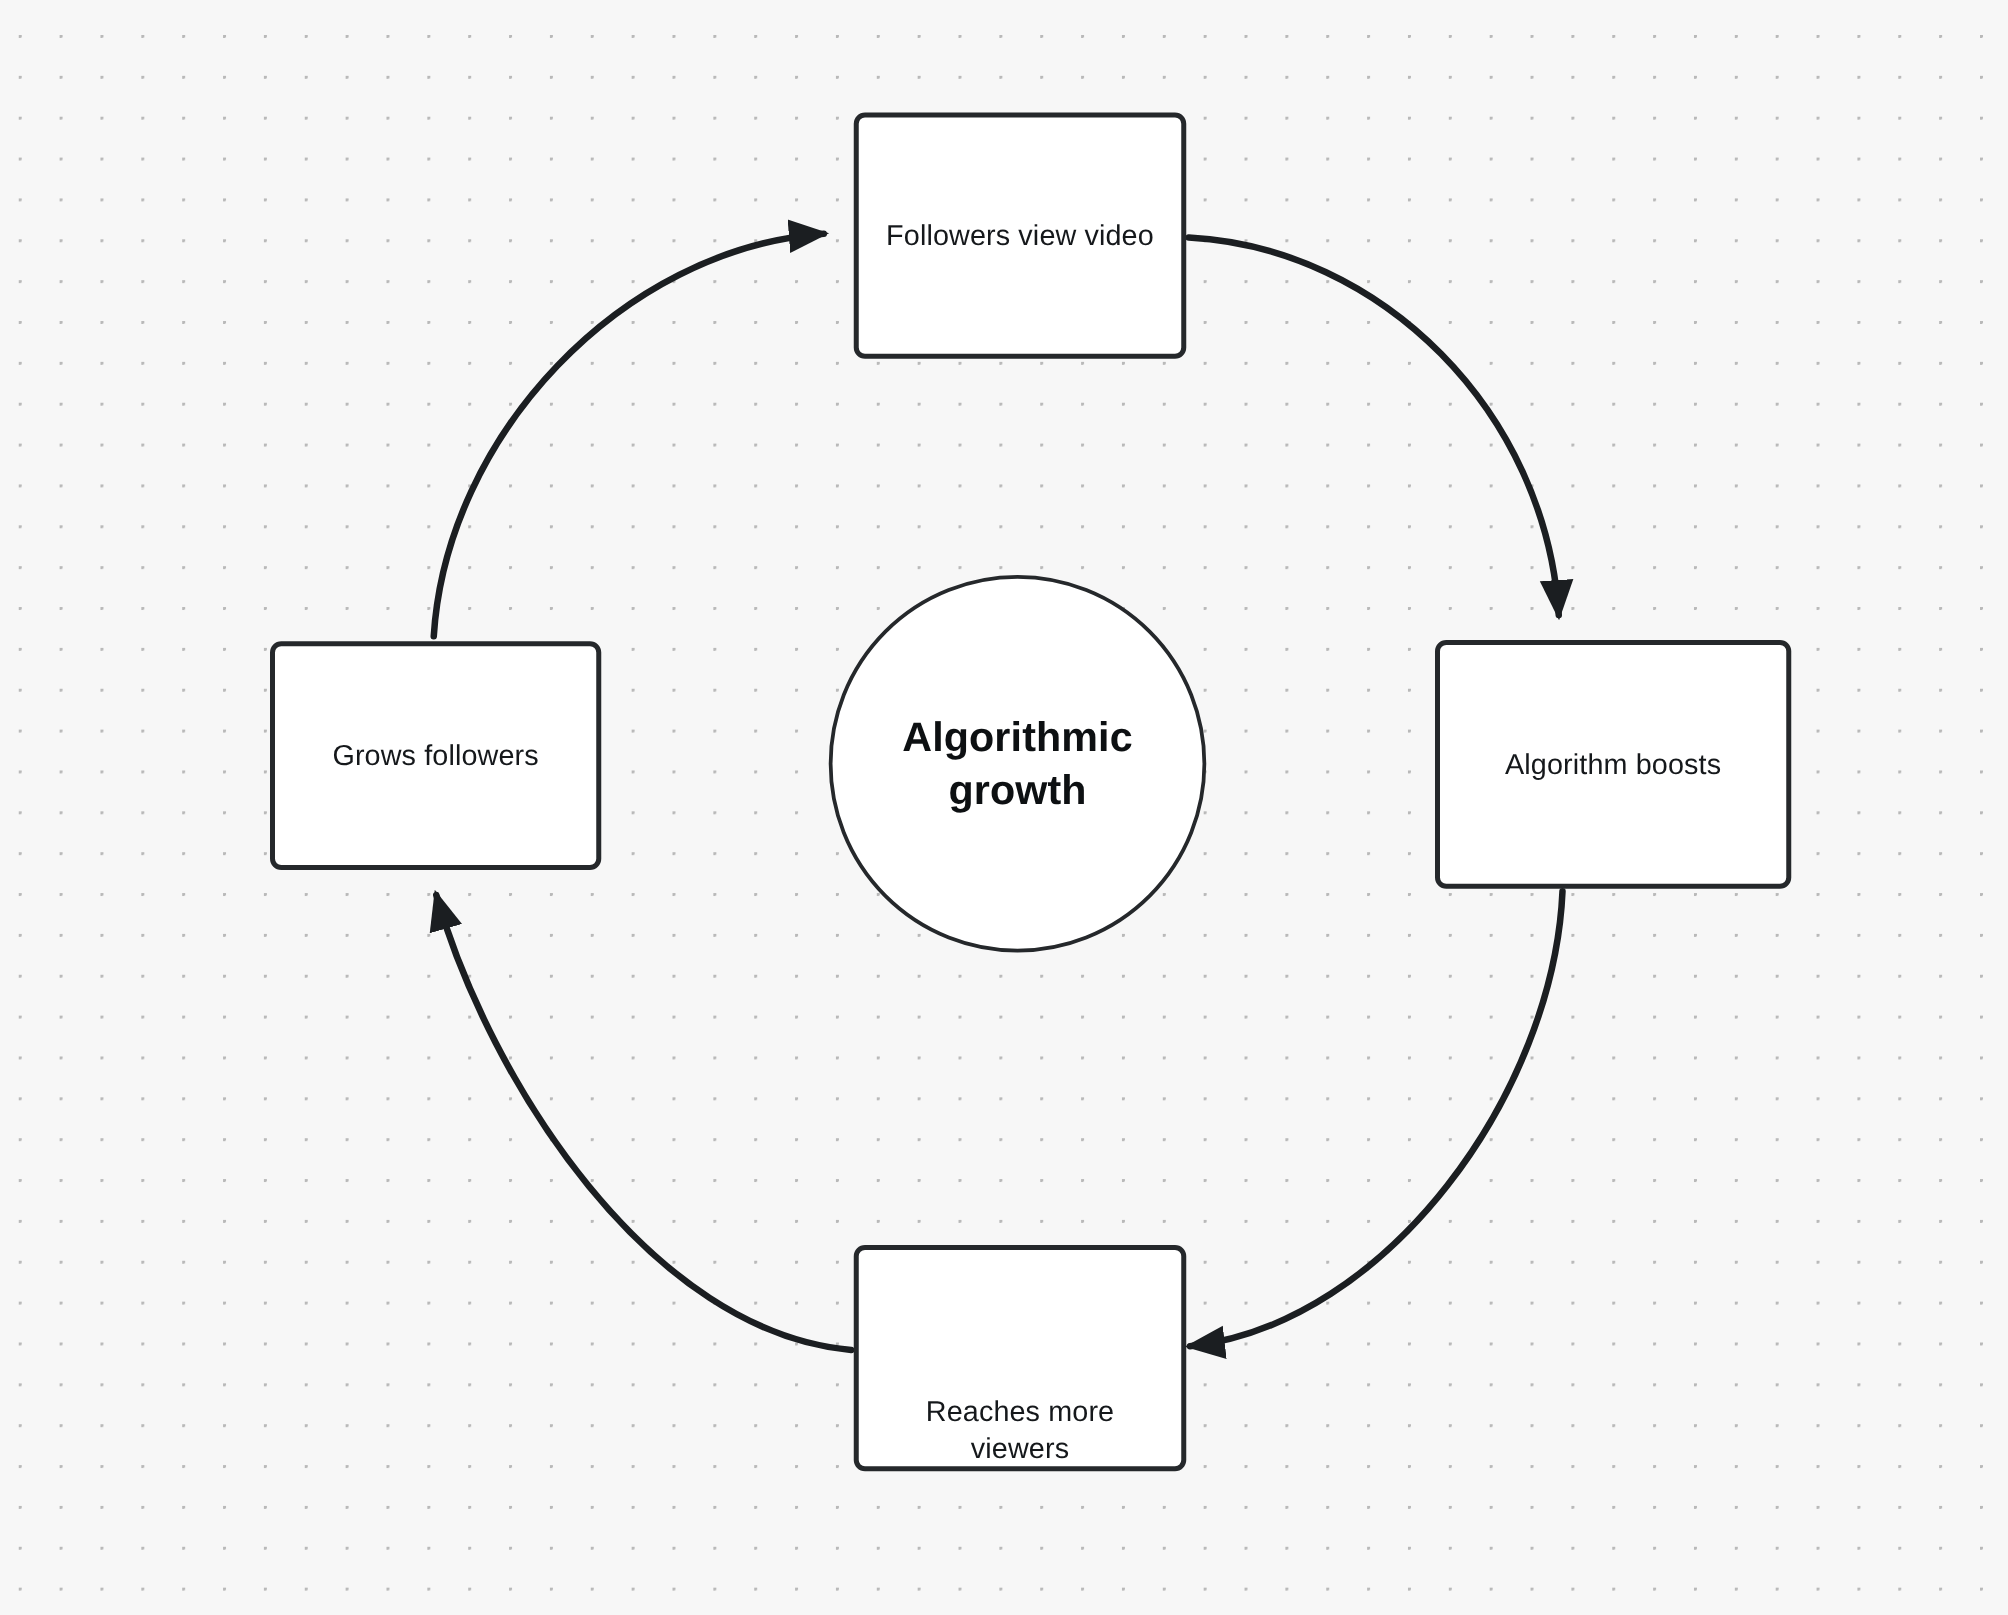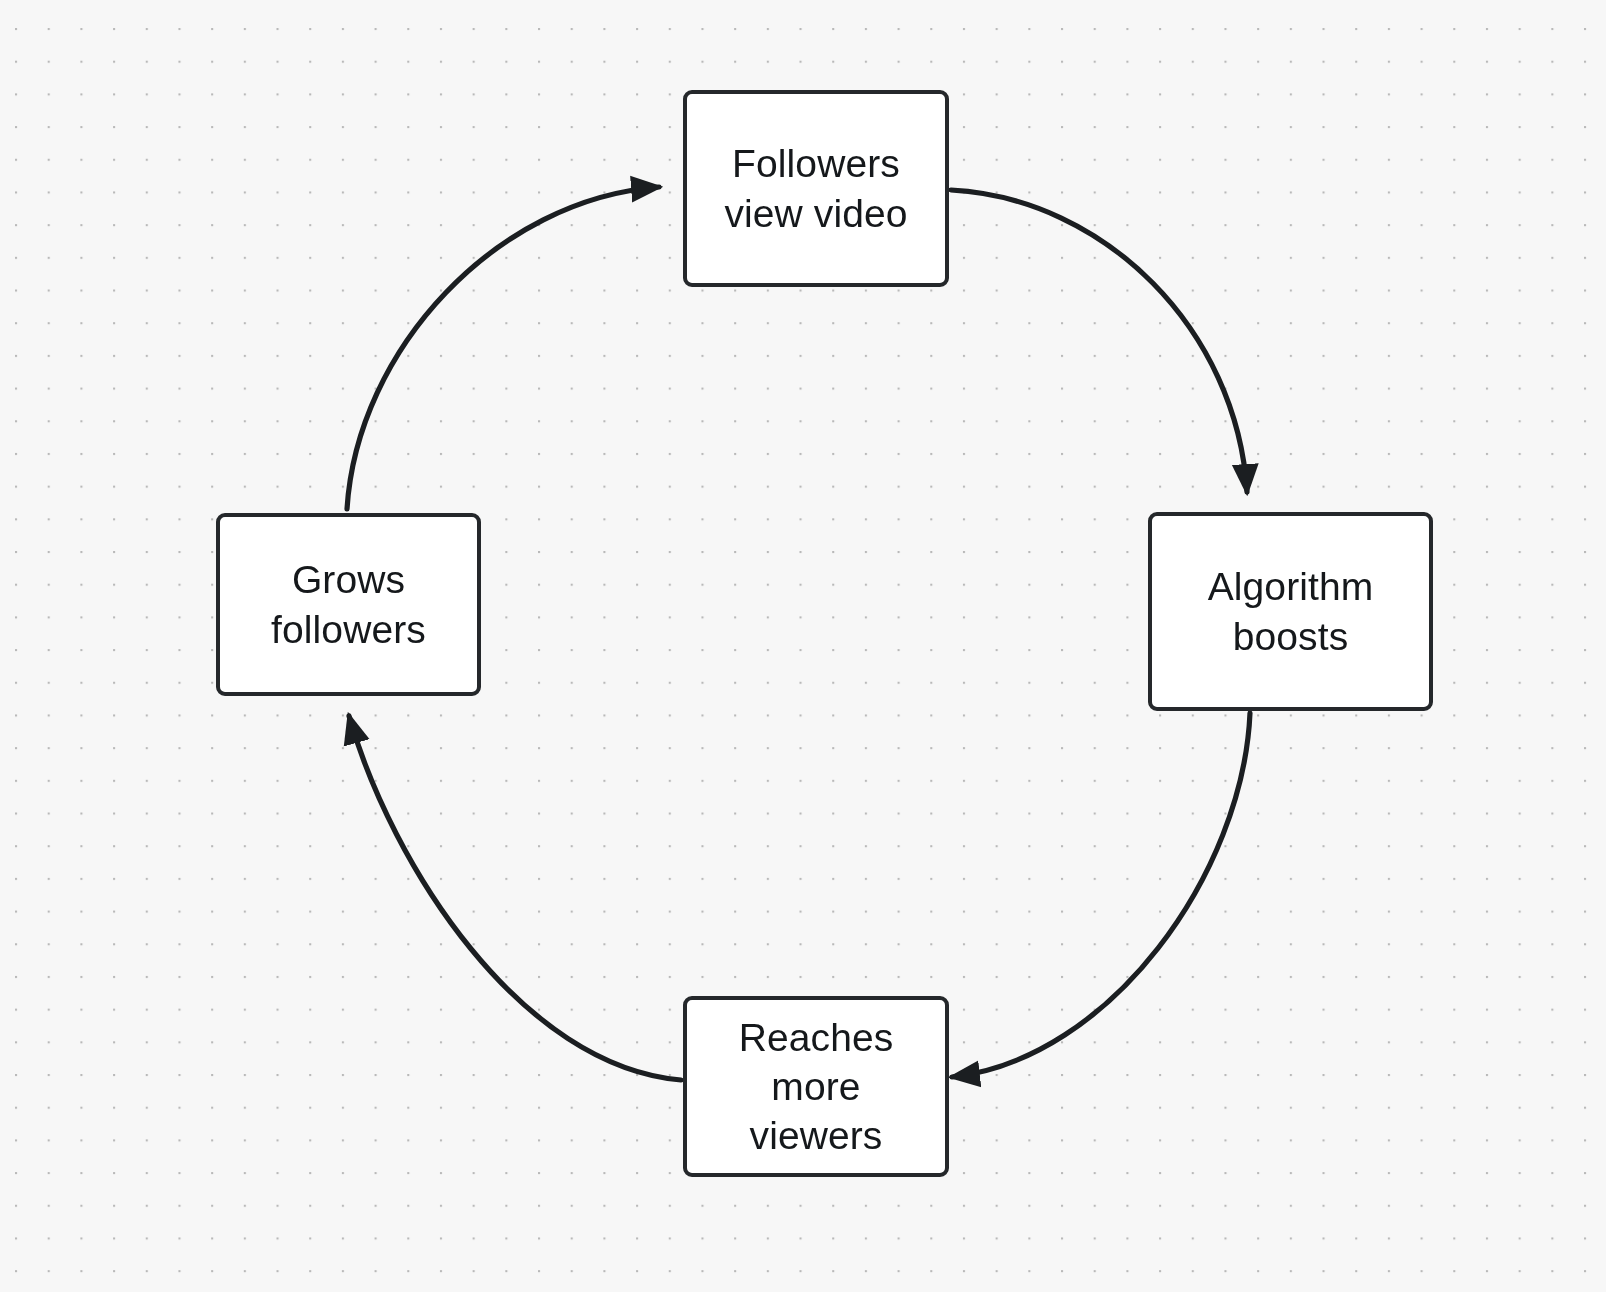--- a/index.html
+++ b/index.html
@@ -35,32 +35,32 @@
     position: absolute;
     box-sizing: border-box;
     background: #ffffff;
     border: 4px solid #25282b;
     border-radius: 9px;
     display: flex;
     align-items: center;
     justify-content: center;
     text-align: center;
     color: #15181b;
-    font-size: 39px;
+    font-size: 23px;
     line-height: 1.26;
     letter-spacing: 0.1px;
-    padding: 0 28px;
+    padding: 0 14px;
   }
   .node-label {
     display: block;
     max-width: 100%;
   }
   #node-top    { left: 683px;  top: 90px;   width: 266px; height: 197px; }
   #node-right  { left: 1148px; top: 512px;  width: 285px; height: 199px; }
-  #node-bottom { left: 683px;  top: 996px;  width: 266px; height: 181px; }
+  #node-bottom { left: 683px;  top: 996px;  width: 266px; height: 181px; align-items: flex-end; }
   #node-left   { left: 216px;  top: 513px;  width: 265px; height: 183px; align-items: center; }
 
   #center-circle {
     position: absolute;
     box-sizing: border-box;
     left: 663px;
     top: 460px;
     width: 302px;
     height: 302px;
     border-radius: 50%;
@@ -110,14 +110,17 @@
   </div>
 
   <div class="node" id="node-bottom">
     <span class="node-label">Reaches more viewers</span>
   </div>
 
   <div class="node" id="node-left">
     <span class="node-label">Grows followers</span>
   </div>
 
+  <div id="center-circle">
+    <span class="center-label">Algorithmic growth</span>
+  </div>
 
 </div>
 
 </body></html>

